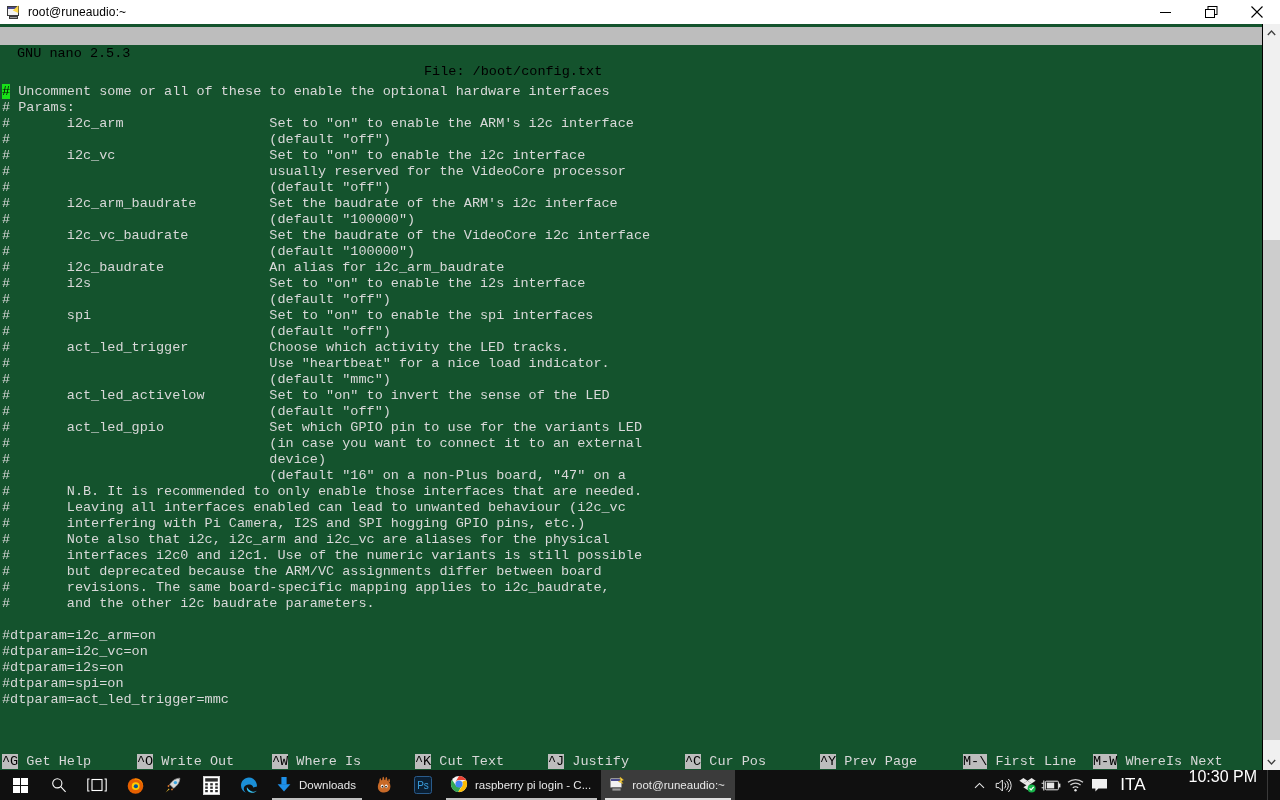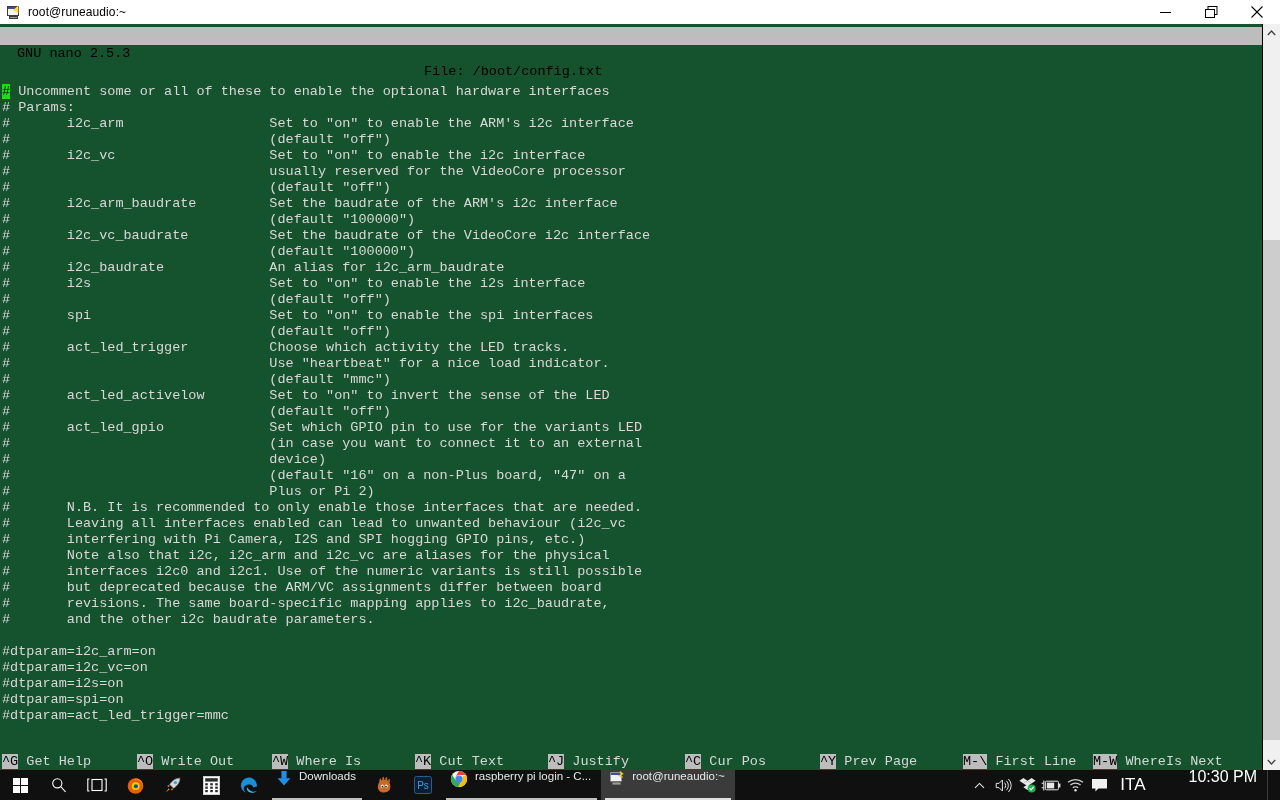--- a/index.html
+++ b/index.html
@@ -155,21 +155,21 @@
   }
   .tb-btn {
     display: flex; align-items: center; justify-content: center;
     height: 30px; flex: none; position: relative;
   }
   #tb-start { width: 40px; }
   #tb-search { width: 38px; }
   #tb-taskview { width: 38px; }
   .tb-appicon { width: 38px; }
   .tb-win {
-    display: flex; align-items: flex-start;
+    display: flex; align-items: center;
     height: 30px; padding-left: 8px; padding-right: 10px;
     color: #e8e8e8; font-size: 11.5px;
     position: relative; flex: none;
   }
   .tb-win .wlabel { margin-left: 7px; white-space: nowrap; overflow: hidden; }
   .tb-win.open::after {
     content: ""; position: absolute; left: 4px; right: 4px; bottom: 0;
     height: 2px; background: #c0c0c0;
   }
   .tb-win.active { background: #3b3b3b; }
@@ -256,21 +256,20 @@
         <div class="trow">#                                (default "off")</div>
         <div class="trow">#       act_led_trigger          Choose which activity the LED tracks.</div>
         <div class="trow">#                                Use "heartbeat" for a nice load indicator.</div>
         <div class="trow">#                                (default "mmc")</div>
         <div class="trow">#       act_led_activelow        Set to "on" to invert the sense of the LED</div>
         <div class="trow">#                                (default "off")</div>
         <div class="trow">#       act_led_gpio             Set which GPIO pin to use for the variants LED</div>
         <div class="trow">#                                (in case you want to connect it to an external</div>
         <div class="trow">#                                device)</div>
         <div class="trow">#                                (default "16" on a non-Plus board, "47" on a</div>
-        <div class="trow">#                                Plus or Pi 2)</div>
         <div class="trow">#       N.B. It is recommended to only enable those interfaces that are needed.</div>
         <div class="trow">#       Leaving all interfaces enabled can lead to unwanted behaviour (i2c_vc</div>
         <div class="trow">#       interfering with Pi Camera, I2S and SPI hogging GPIO pins, etc.)</div>
         <div class="trow">#       Note also that i2c, i2c_arm and i2c_vc are aliases for the physical</div>
         <div class="trow">#       interfaces i2c0 and i2c1. Use of the numeric variants is still possible</div>
         <div class="trow">#       but deprecated because the ARM/VC assignments differ between board</div>
         <div class="trow">#       revisions. The same board-specific mapping applies to i2c_baudrate,</div>
         <div class="trow">#       and the other i2c baudrate parameters.</div>
         <div class="trow"></div>
         <div class="trow">#dtparam=i2c_arm=on</div>

